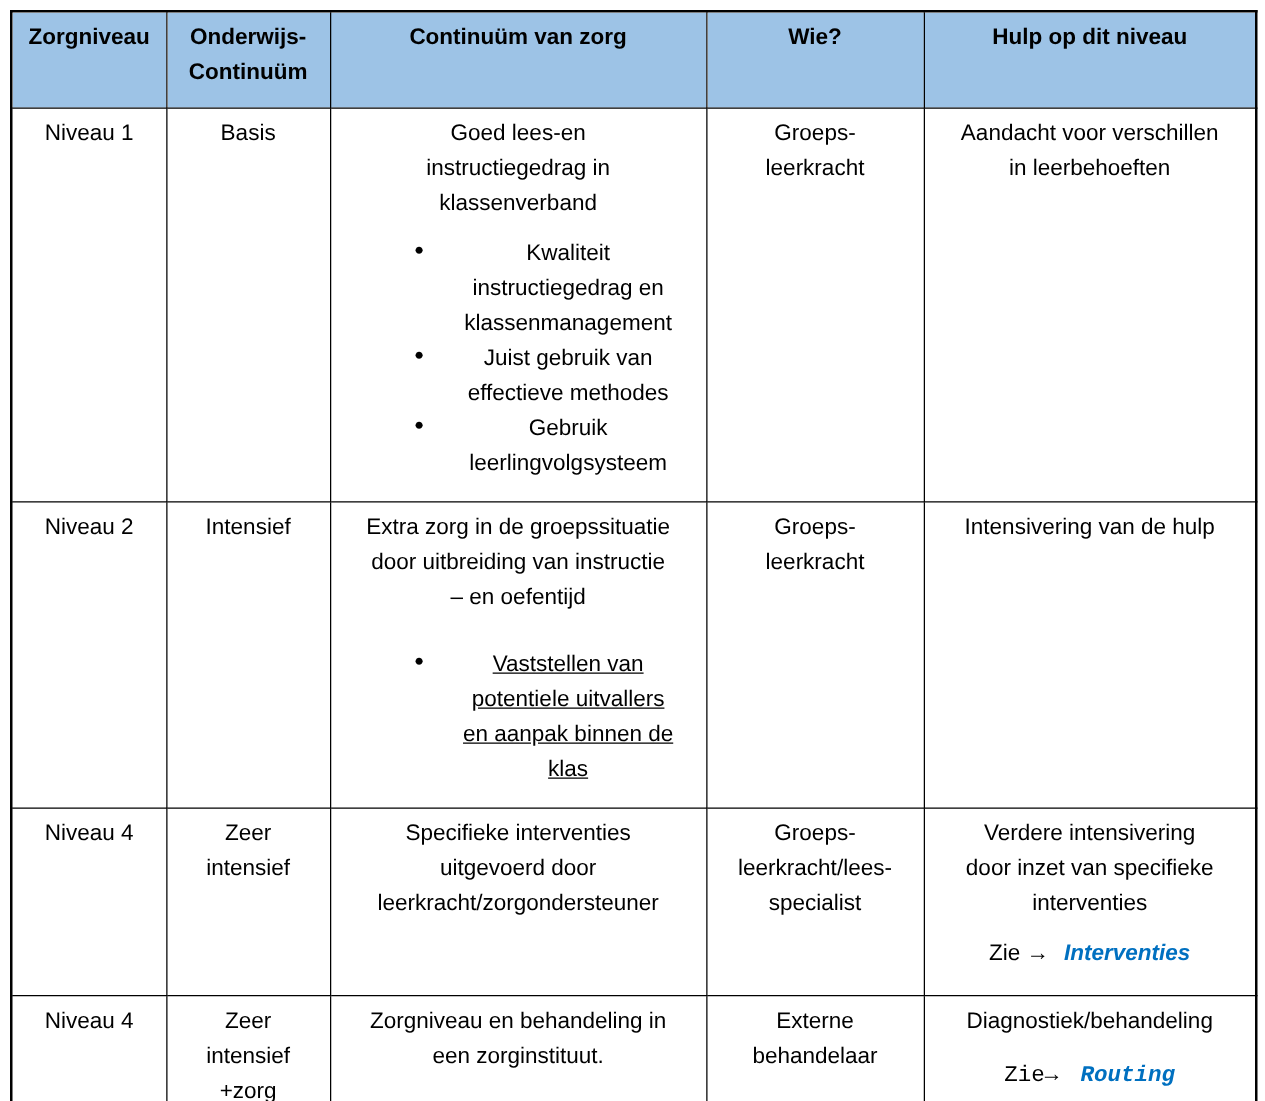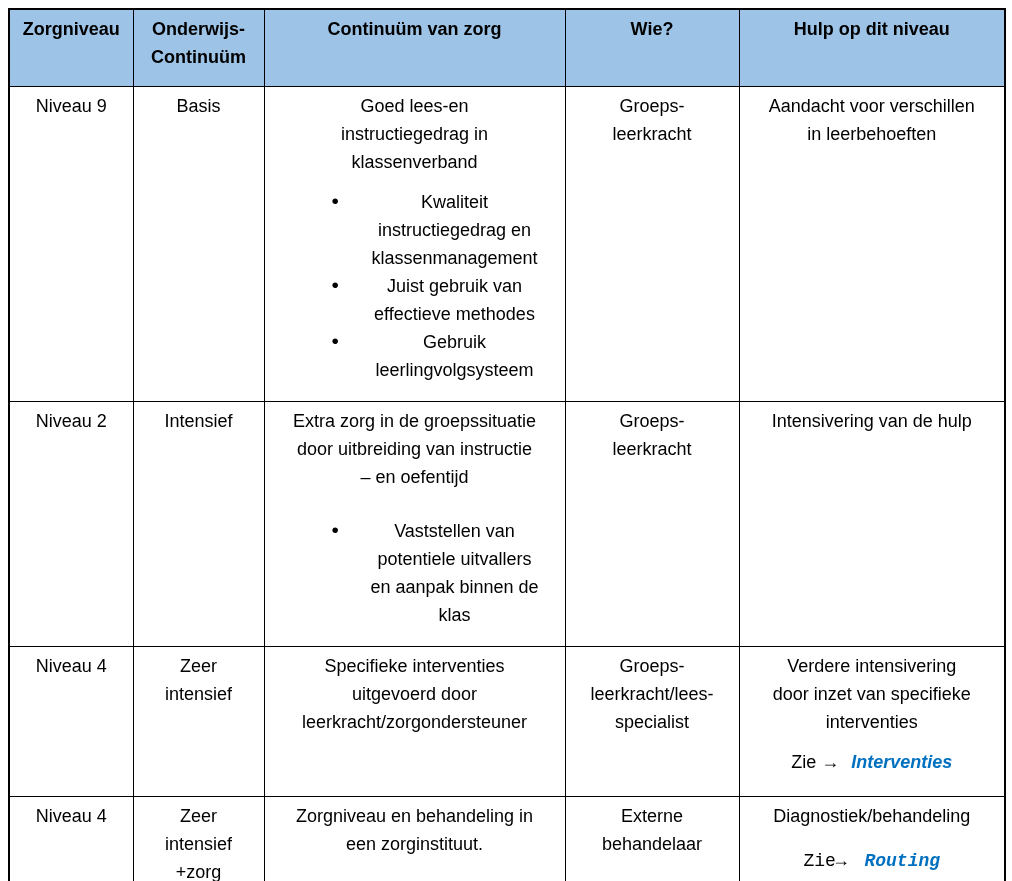--- a/index.html
+++ b/index.html
@@ -20,21 +20,21 @@
     font-size:18px; line-height:28px; font-weight:normal;
     overflow:hidden;
   }
   thead th { background:var(--header-bg); font-weight:bold; }
   col.c1{width:124px} col.c2{width:131px} col.c3{width:301px} col.c4{width:174px} col.c5{width:266px}
   tr.rh-h{height:77px} tr.rh-1{height:298px} tr.rh-2{height:237px} tr.rh-3{height:150px} tr.rh-4{height:115px}
   .lines { white-space:pre-line; }
   ul.bullets { list-style:none; margin:12px; padding:0 0 0 44px; }
   ul.bullets li { position:relative; padding-left:36px; white-space:pre-line; }
   ul.bullets li::before { content:"\2022"; position:absolute; left:2px; top:-1px; font-size:21px; }
-  ul.bullets.gap { margin-top:26px; }
+  ul.bullets.gap { margin-top:26px;text-decoration:underline; }
   .zie { margin-top:12px; }
   .zie.tight { margin-top:17px;font-family:Liberation Mono, monospace; }
   .zie .arrow { font-style:normal; }
   .zie .doclink {
     color:var(--link-color); font-weight:bold; font-style:italic;
     margin-left:7px; cursor:pointer;
   }
 </style>
 </head>
 <body>
@@ -54,21 +54,21 @@
         <th class="lines">Onderwijs-
 Continuüm</th>
         <th>Continuüm van zorg</th>
         <th>Wie?</th>
         <th>Hulp op dit niveau</th>
       </tr>
     </thead>
     <tbody>
 
       <tr class="rh-1">
-        <td>Niveau 9</td>
+        <td>Niveau 1</td>
         <td class="lines">Basis</td>
         <td>
           <div class="lines">Goed lees-en
 instructiegedrag in
 klassenverband</div>
           <ul class="bullets">
             <li>Kwaliteit
 instructiegedrag en
 klassenmanagement</li>
             <li>Juist gebruik van

